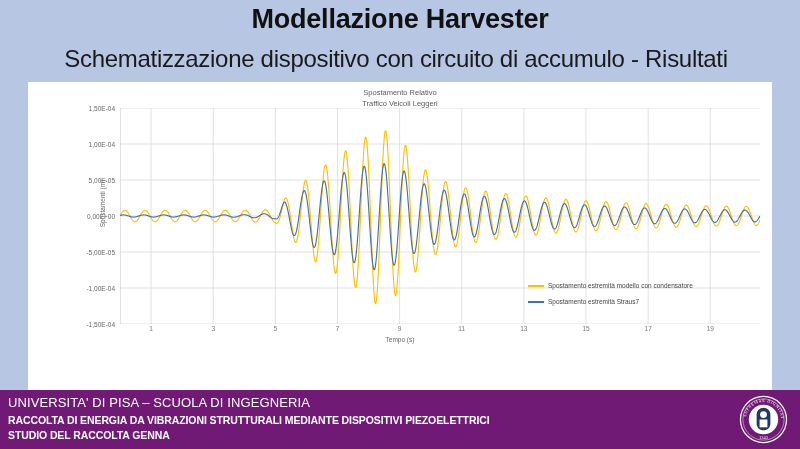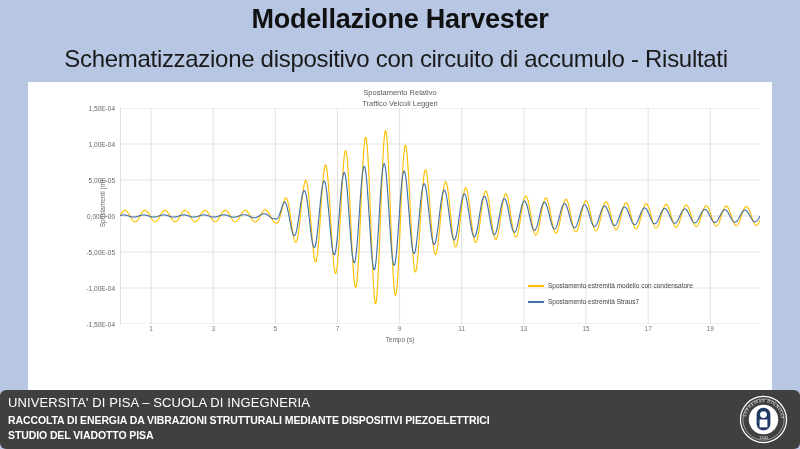--- a/index.html
+++ b/index.html
@@ -66,21 +66,21 @@
 
   .legend{position:absolute;left:500px;top:200px;width:250px;}
   .legend-row{display:flex;align-items:center;margin-bottom:9px;}
   .legend-swatch{width:16px;height:2px;margin-right:4px;flex:none;}
   .legend-text{font-size:6.5px;color:#444;white-space:nowrap;
     font-family:"Liberation Sans", sans-serif;}
 
   
   .footer{
     position:absolute;left:0;bottom:0;width:800px;height:59px;
-    background:#404040;color:#fff;border-radius:6px;
+    background:#701a75;color:#fff;
   }
   .footer-line1{
     position:absolute;left:8px;top:5px;font-size:13px;font-weight:normal;
     letter-spacing:.1px;font-family:"Liberation Sans", sans-serif;
   }
   .footer-line2{
     position:absolute;left:8px;top:24px;font-size:10.5px;font-weight:bold;
     letter-spacing:-.1px;font-family:"Liberation Sans", sans-serif;
   }
   .footer-line3{
@@ -167,21 +167,21 @@
       <div class="legend-row">
         <span class="legend-swatch" id="sw1" style="background: rgb(68, 114, 168);"></span>
         <span class="legend-text">Spostamento estremità Straus7</span>
       </div>
     </div>
   </div>
 
   <div class="footer">
     <div class="footer-line1">UNIVERSITA' DI PISA – SCUOLA DI INGEGNERIA</div>
     <div class="footer-line2">RACCOLTA DI ENERGIA DA VIBRAZIONI STRUTTURALI MEDIANTE DISPOSITIVI PIEZOELETTRICI</div>
-    <div class="footer-line3">STUDIO DEL VIADOTTO PISA</div>
+    <div class="footer-line3">STUDIO DEL RACCOLTA GENNA</div>
 
     <svg class="seal" viewBox="0 0 100 100">
       <circle cx="50" cy="50" r="47" fill="none" stroke="#ffffff" stroke-width="2.5"></circle>
       <circle cx="50" cy="50" r="42" fill="none" stroke="#ffffff" stroke-width="1"></circle>
       <circle cx="50" cy="50" r="30" fill="#ffffff"></circle>
       <path d="M50 26 C42 26 36 32 36 40 L36 58 C36 66 42 72 50 72 C58 72 64 66 64 58 L64 40 C64 32 58 26 50 26 Z" fill="#1f3864"></path>
       <circle cx="50" cy="40" r="7" fill="#ffffff"></circle>
       <rect x="42" y="50" width="16" height="16" fill="#ffffff"></rect>
       <path id="sealArcTop" d="M50,50 m-36,0 a36,36 0 0,1 72,0" fill="none" stroke="none"></path>
       <text font-size="8.5" fill="#ffffff" font-family="'Liberation Serif',serif" letter-spacing="1.2">

